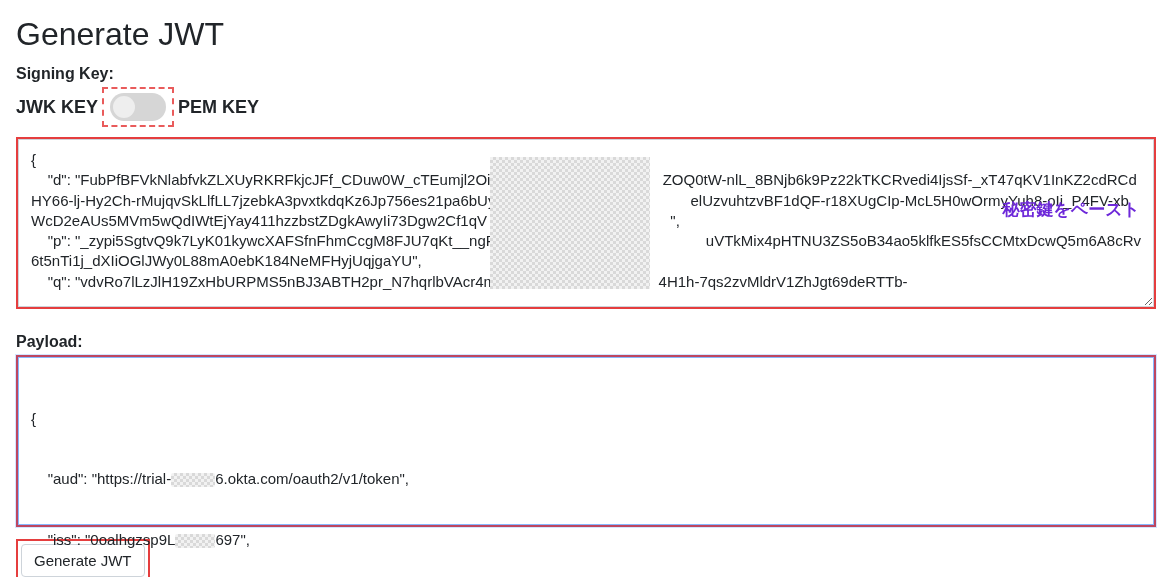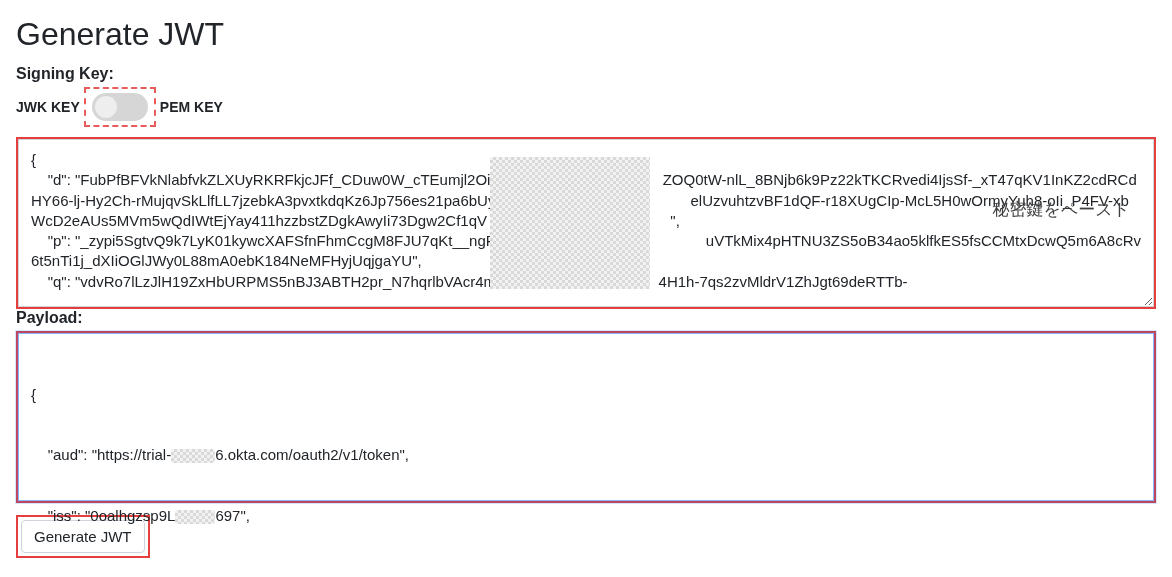--- a/index.html
+++ b/index.html
@@ -18,21 +18,21 @@
   .label-row {
     font-size: 16px;
     font-weight: 600;
     margin-bottom: 4px;
   }
   .toggle-row {
     display: flex;
     align-items: center;
     gap: 4px;
     margin-bottom: 10px;
-    font-size: 14px;
+    font-size: 18px;
     font-weight: 600;
   }
   .toggle-highlight {
     border: 2px dashed #e95b5b;
     padding: 4px 6px;
     display: inline-flex;
     align-items: center;
   }
   .switch {
     position: relative;
@@ -65,29 +65,29 @@
     line-height: 1.35;
     border: 1px solid #ced4da;
     resize: vertical;
     color: #212529;
     white-space: pre-wrap;
     word-break: break-all;
     display: block;
   }
   .overlay-label {
     position: absolute;
-    right: 24px;
+    right: 14px;
     font-size: 17px;
-    font-weight: 400;
-    color: #404040;
+    font-weight: 700;
+    color: #6d28d9;
     pointer-events: none;
   }
   .overlay-key { bottom: 86px; }
   .overlay-payload { bottom: 84px; }
-  .payload-label { }
+  .payload-label { margin-top: 24px; }
   .payload-outer {
     border: 2px solid #e53e3e;
     margin-top: 4px;
     padding: 0;
     position: relative;
   }
   .payload-textarea {
     width: 100%;
     height: 168px;
     padding: 10px 12px;

